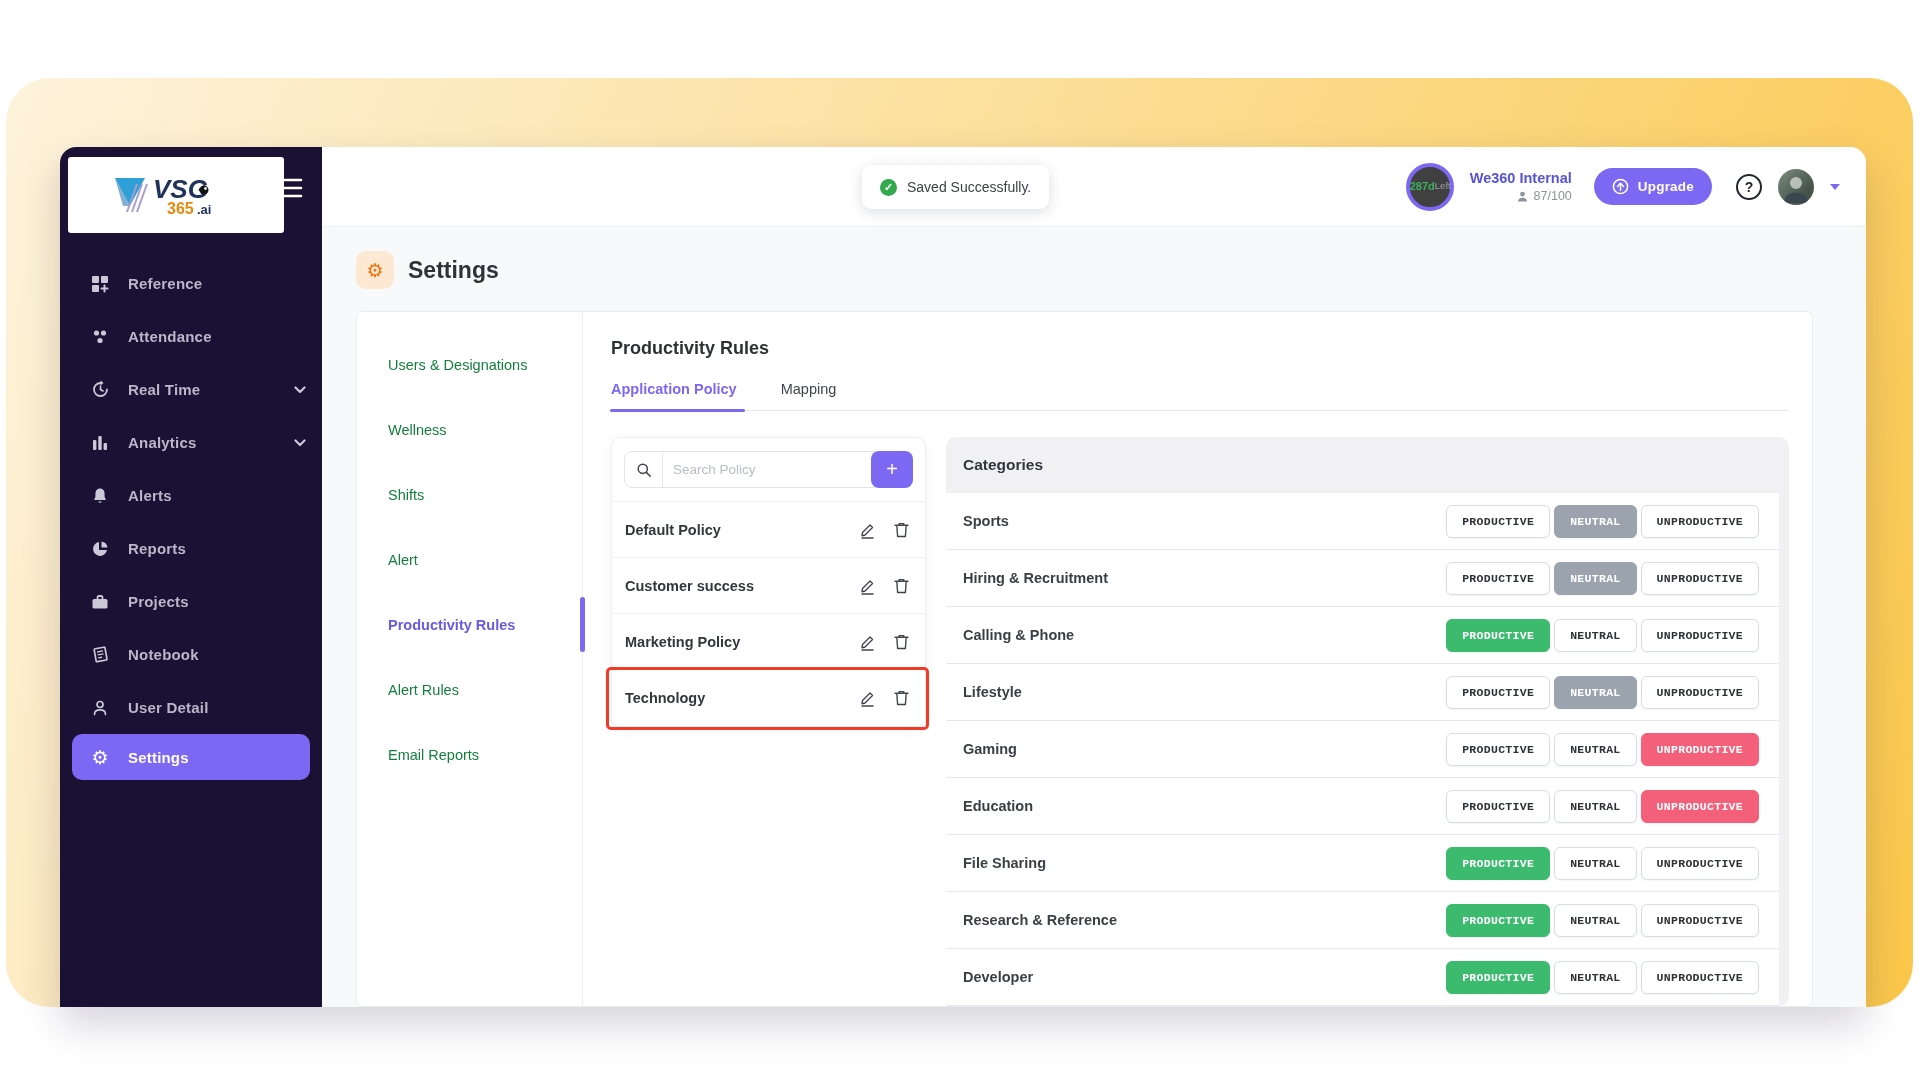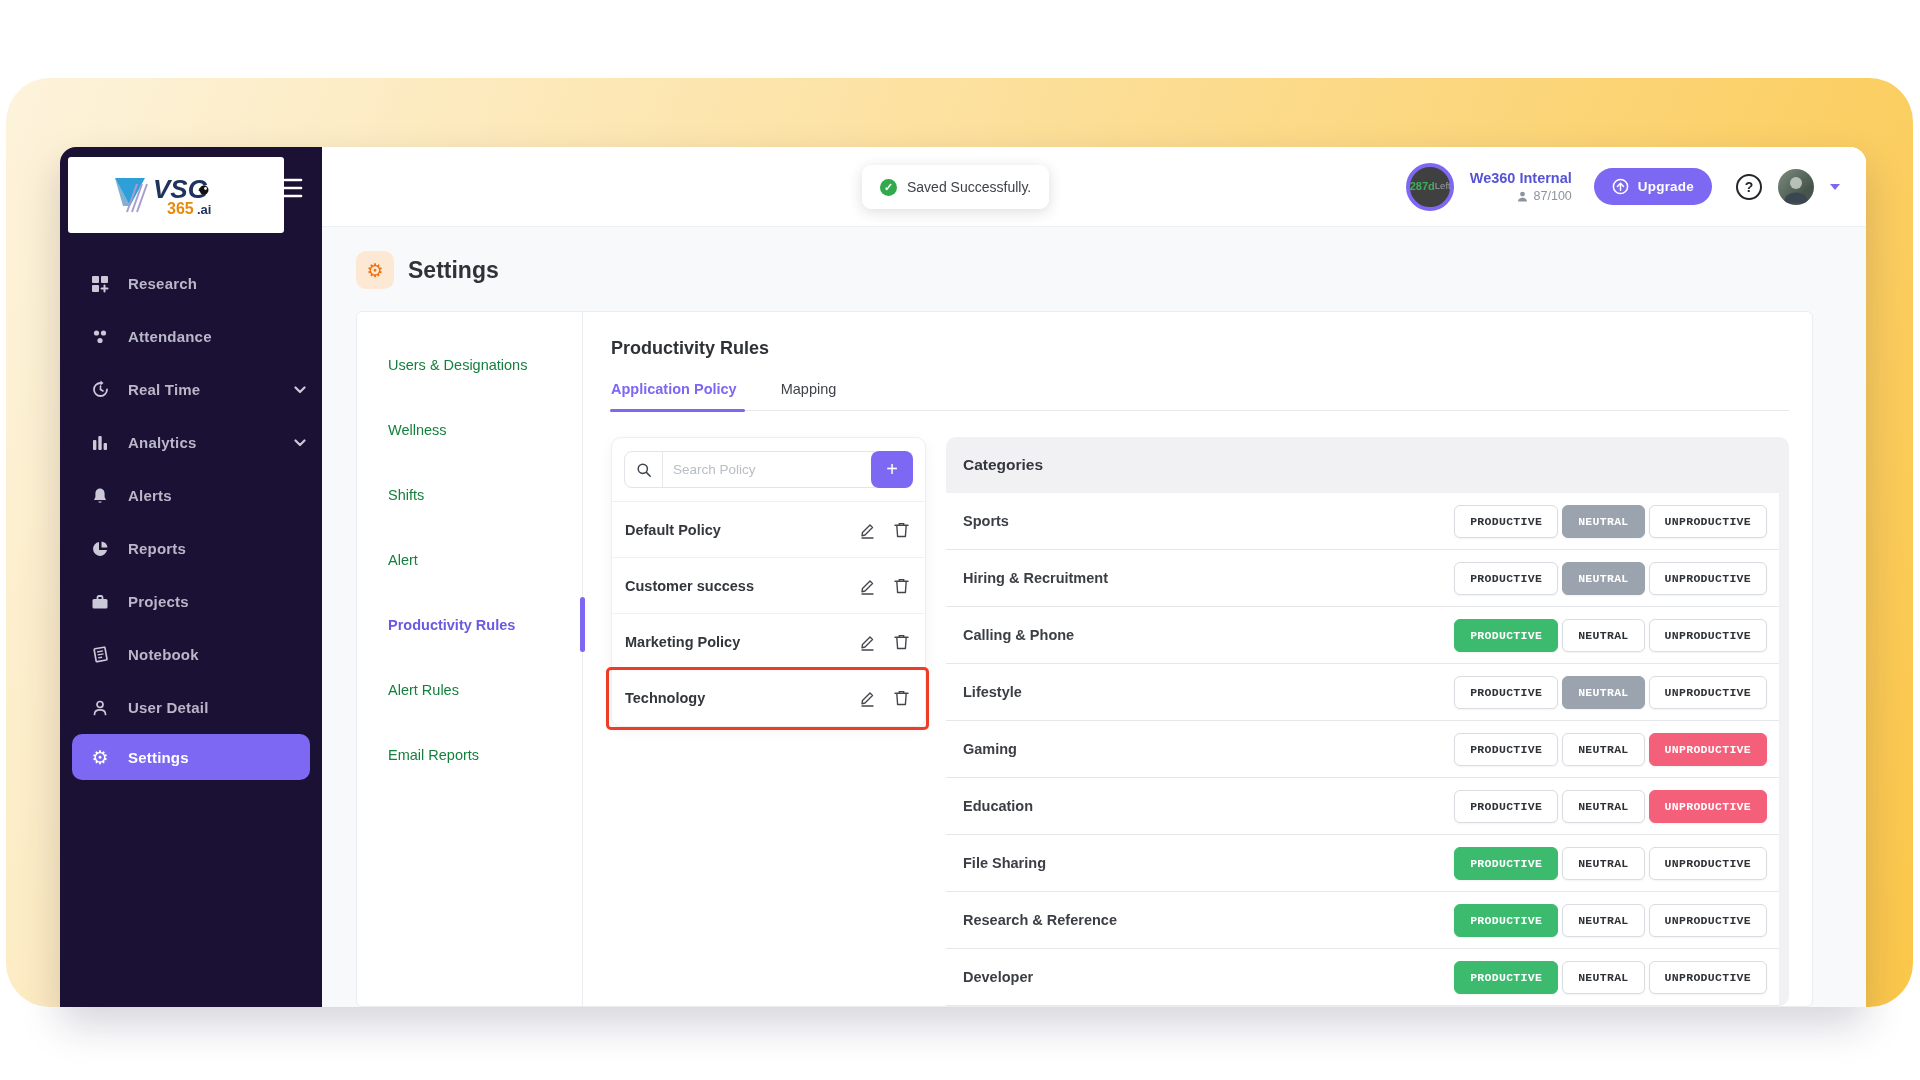--- a/index.html
+++ b/index.html
@@ -150,21 +150,21 @@
   .hl-box {
     position:absolute; left:-6px; right:-4px; top:-3px; bottom:-4px;
     border:3.5px solid var(--highlight,#F03C26); border-radius:5px; pointer-events:none;
   }
   
   .cat-panel { flex:1; background:#F1F1F4; border-radius:10px; padding-right:10px; min-width:0; }
   .cat-header { height:56px; display:flex; align-items:center; padding-left:17px; }
   .cat-header-label { font-size:15.5px; font-weight:800; color:#33363C; }
   .cat-row {
     height:57px; background:#ffffff; display:flex; align-items:center;
-    padding:0 12px 0 17px; border-bottom:1px solid #E6E7EA;
+    padding:0 20px 0 17px; border-bottom:1px solid #E6E7EA;
   }
   .cat-name { font-size:14.5px; font-weight:700; color:#3B3E45; }
   .cat-buttons { margin-left:auto; display:flex; gap:4px;font-family:Liberation Mono, monospace; }
   .state-btn {
     font-family:inherit; font-size:11.5px; font-weight:700; letter-spacing:.3px;
     color:#2F3338; background:#fff; border:1px solid #D9DCE1; border-radius:6px;
     padding:9px 15px; cursor:pointer; box-shadow:0 1px 2px rgba(40,44,60,.06);
   }
   .state-btn.on-productive { background:var(--productive,#3CBB6F); border-color:var(--productive,#3CBB6F); color:#fff; }
   .state-btn.on-neutral { background:var(--neutral,#9AA3AE); border-color:var(--neutral,#9AA3AE); color:#fff; }
@@ -211,21 +211,21 @@
             <svg width="18" height="18" viewBox="0 0 18 18">
               <rect x="1" y="1" width="7" height="7" rx="1" fill="currentColor"></rect>
               <rect x="10" y="1" width="7" height="7" rx="1" fill="currentColor"></rect>
               <rect x="1" y="10" width="7" height="7" rx="1" fill="currentColor"></rect>
               <g stroke="currentColor" stroke-width="2" stroke-linecap="round">
                 <line x1="13.5" y1="10.5" x2="13.5" y2="16.5"></line>
                 <line x1="10.5" y1="13.5" x2="16.5" y2="13.5"></line>
               </g>
             </svg>
           </span>
-          <span class="s-label">Research</span>
+          <span class="s-label">Reference</span>
         </div>
         <div class="side-item">
           <span class="s-icon" style="color: rgb(203, 200, 216);">
             <svg width="18" height="18" viewBox="0 0 18 18">
               <circle cx="5.5" cy="5" r="2.6" fill="currentColor"></circle>
               <circle cx="12.5" cy="5" r="2.6" fill="currentColor"></circle>
               <circle cx="9" cy="12.5" r="2.6" fill="currentColor"></circle>
             </svg>
           </span>
           <span class="s-label">Attendance</span>

